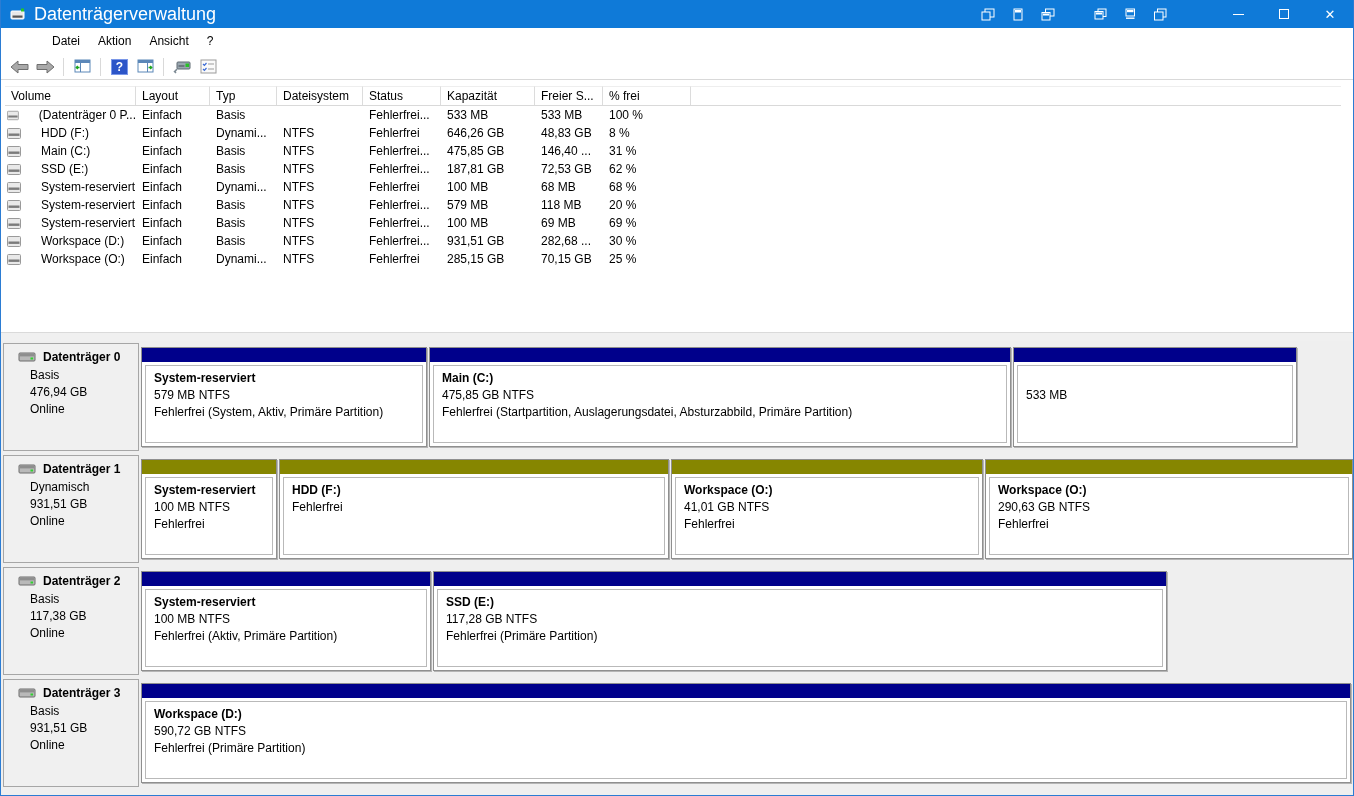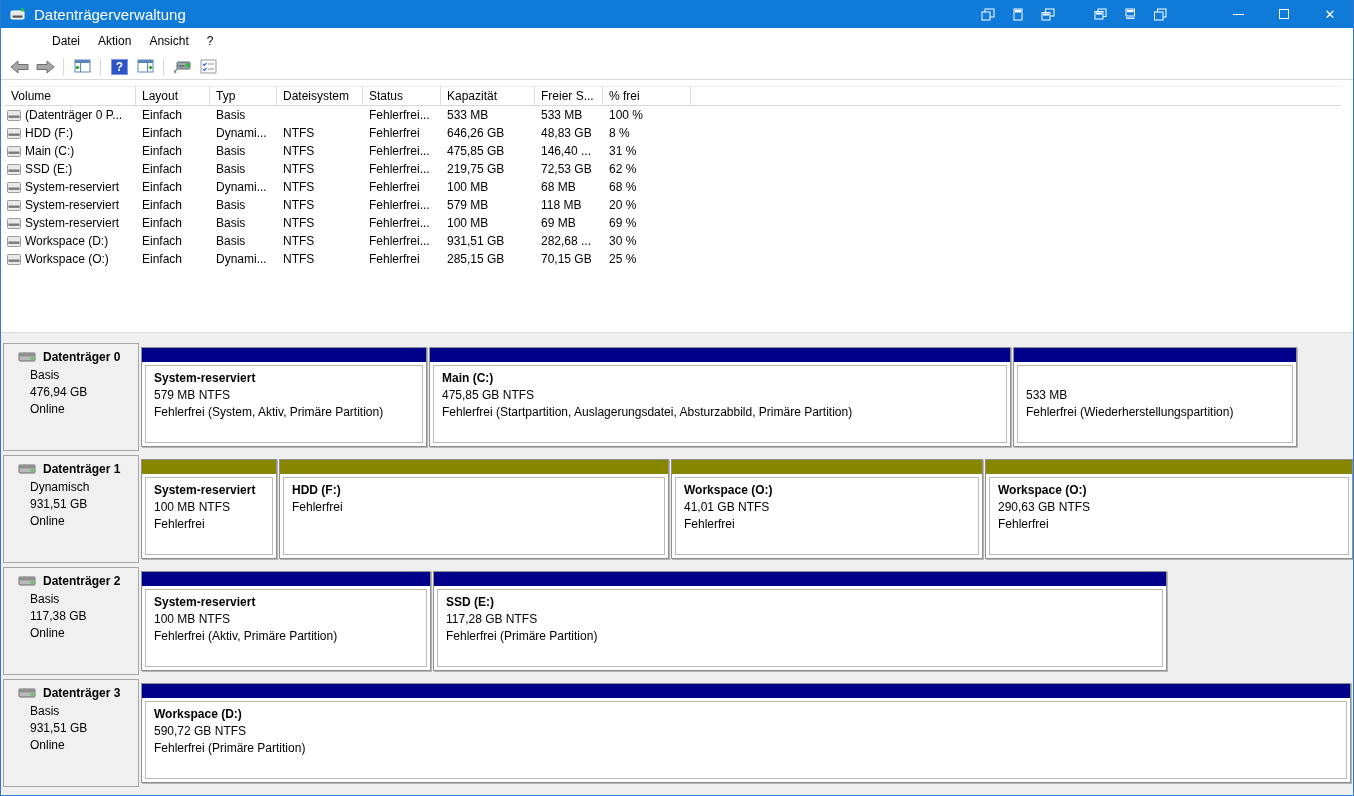--- a/index.html
+++ b/index.html
@@ -4,21 +4,21 @@
 <style>
   * { margin:0; padding:0; box-sizing:border-box; }
   html,body { width:1354px; height:796px; overflow:hidden; background:#fff;
     font-family:"Liberation Sans","DejaVu Sans",sans-serif; font-size:12px; color:#000; }
   .window { width:1354px; height:796px; display:flex; flex-direction:column;
     border-left:1px solid #2b7cd3; border-right:1px solid #2b7cd3; border-bottom:1px solid #2b7cd3; }
 
   
   .titlebar { height:28px; background:#0f7ad8; display:flex; align-items:center; color:#fff; flex:0 0 28px; }
   .titlebar .app-icon { margin:0 8px 0 9px; display:flex; }
-  .titlebar .title { font-size:15px; }
+  .titlebar .title { font-size:18px; }
   .tb-right { margin-left:auto; display:flex; align-items:center; height:100%; }
   .mmcbtn { width:30px; height:28px; display:flex; align-items:center; justify-content:center; }
   .mmc-gap { width:22px; }
   .capbtn { width:46px; height:28px; display:flex; align-items:center; justify-content:center; color:#fff; }
   .min-glyph { width:11px; height:1px; background:#fff; display:block; }
   .max-glyph { width:10px; height:10px; border:1px solid #fff; display:block; }
   .close-glyph { font-size:13px; line-height:1; }
 
   
   .menubar { height:26px; background:#fff; display:flex; align-items:center; padding-left:10px; flex:0 0 26px;margin-left:32px; }
@@ -30,21 +30,21 @@
   .tsep { width:1px; height:18px; background:#d9d9d9; margin:0 4px; }
 
   
   .listpane { flex:0 0 252px; background:#fff; padding:6px 12px 0 4px; overflow:hidden; }
   .vgrid { display:grid; grid-template-columns:131px 74px 67px 86px 78px 94px 68px 88px 1fr; }
   .vheader { height:20px; border-bottom:1px solid #d9d9d9; }
   .vheader .hcell { border-right:1px solid #dcdcdc; border-top:1px solid #eee; display:flex; align-items:center; padding-left:6px; background:#fff; }
   .vheader .hcell.filler { border-right:none; }
   .vrow { height:18px; }
   .vrow .cell { display:flex; align-items:center; padding-left:6px; white-space:nowrap; overflow:hidden; }
-  .vrow .cell.vol { padding-left:2px; gap:4px; }
+  .vrow .cell.vol { padding-left:2px; gap:20px; }
 
   
   .splitter { flex:0 0 9px; background:#f0f0f0; border-top:1px solid #dadada; }
 
   
   .graphpane { flex:1; background:#efefef; padding:2px 0 0 2px; overflow:hidden; }
   .diskrow { display:flex; height:108px; margin-bottom:4px; }
   .diskinfo { width:136px; flex:0 0 136px; margin-right:2px; background:#f0f0f0; border:1px solid #a6a6a6; padding:6px 4px 0 26px; }
   .diskinfo .dname { display:flex; align-items:center; gap:7px; font-weight:bold; margin-left:-12px; margin-bottom:3px; }
   .diskinfo .dline { line-height:17px; }
@@ -255,21 +255,21 @@
           <svg width="14" height="11" viewBox="0 0 14 11">
             <rect x="0.5" y="0.5" width="13" height="10" rx="1" fill="#e9e9e9" stroke="#9a9a9a"></rect>
             <rect x="1.5" y="5.5" width="11" height="2.4" fill="#7b7b7b"></rect>
           </svg>
           <span>SSD (E:)</span>
         </span>
       <span class="cell">Einfach</span>
       <span class="cell">Basis</span>
       <span class="cell">NTFS</span>
       <span class="cell">Fehlerfrei...</span>
-      <span class="cell">219,75 GB</span>
+      <span class="cell">187,81 GB</span>
       <span class="cell">72,53 GB</span>
       <span class="cell">62 %</span>
       <span class="cell"></span>
     </div>
     <div class="vgrid vrow">
       <span class="cell vol">
           <svg width="14" height="11" viewBox="0 0 14 11">
             <rect x="0.5" y="0.5" width="13" height="10" rx="1" fill="#e9e9e9" stroke="#9a9a9a"></rect>
             <rect x="1.5" y="5.5" width="11" height="2.4" fill="#7b7b7b"></rect>
           </svg>
@@ -387,21 +387,20 @@
             <div class="ptitle">Main  (C:)</div>
             <div class="pline">475,85 GB NTFS</div>
             <div class="pline">Fehlerfrei (Startpartition, Auslagerungsdatei, Absturzabbild, Primäre Partition)</div>
           </div>
         </div>
         <div class="part" style="width:284px">
           <div class="pbar primary"></div>
           <div class="pbody">
             <div class="ptitle"></div>
             <div class="pline">533 MB</div>
-            <div class="pline">Fehlerfrei (Wiederherstellungspartition)</div>
           </div>
         </div>
       </div>
     </div>
 
     <div class="diskrow">
       <div class="diskinfo">
         <div class="dname">
             <svg width="18" height="12" viewBox="0 0 18 12">
               <rect x="1" y="2" width="16" height="8" rx="1" fill="#b9b9b9" stroke="#6d6d6d"></rect>

